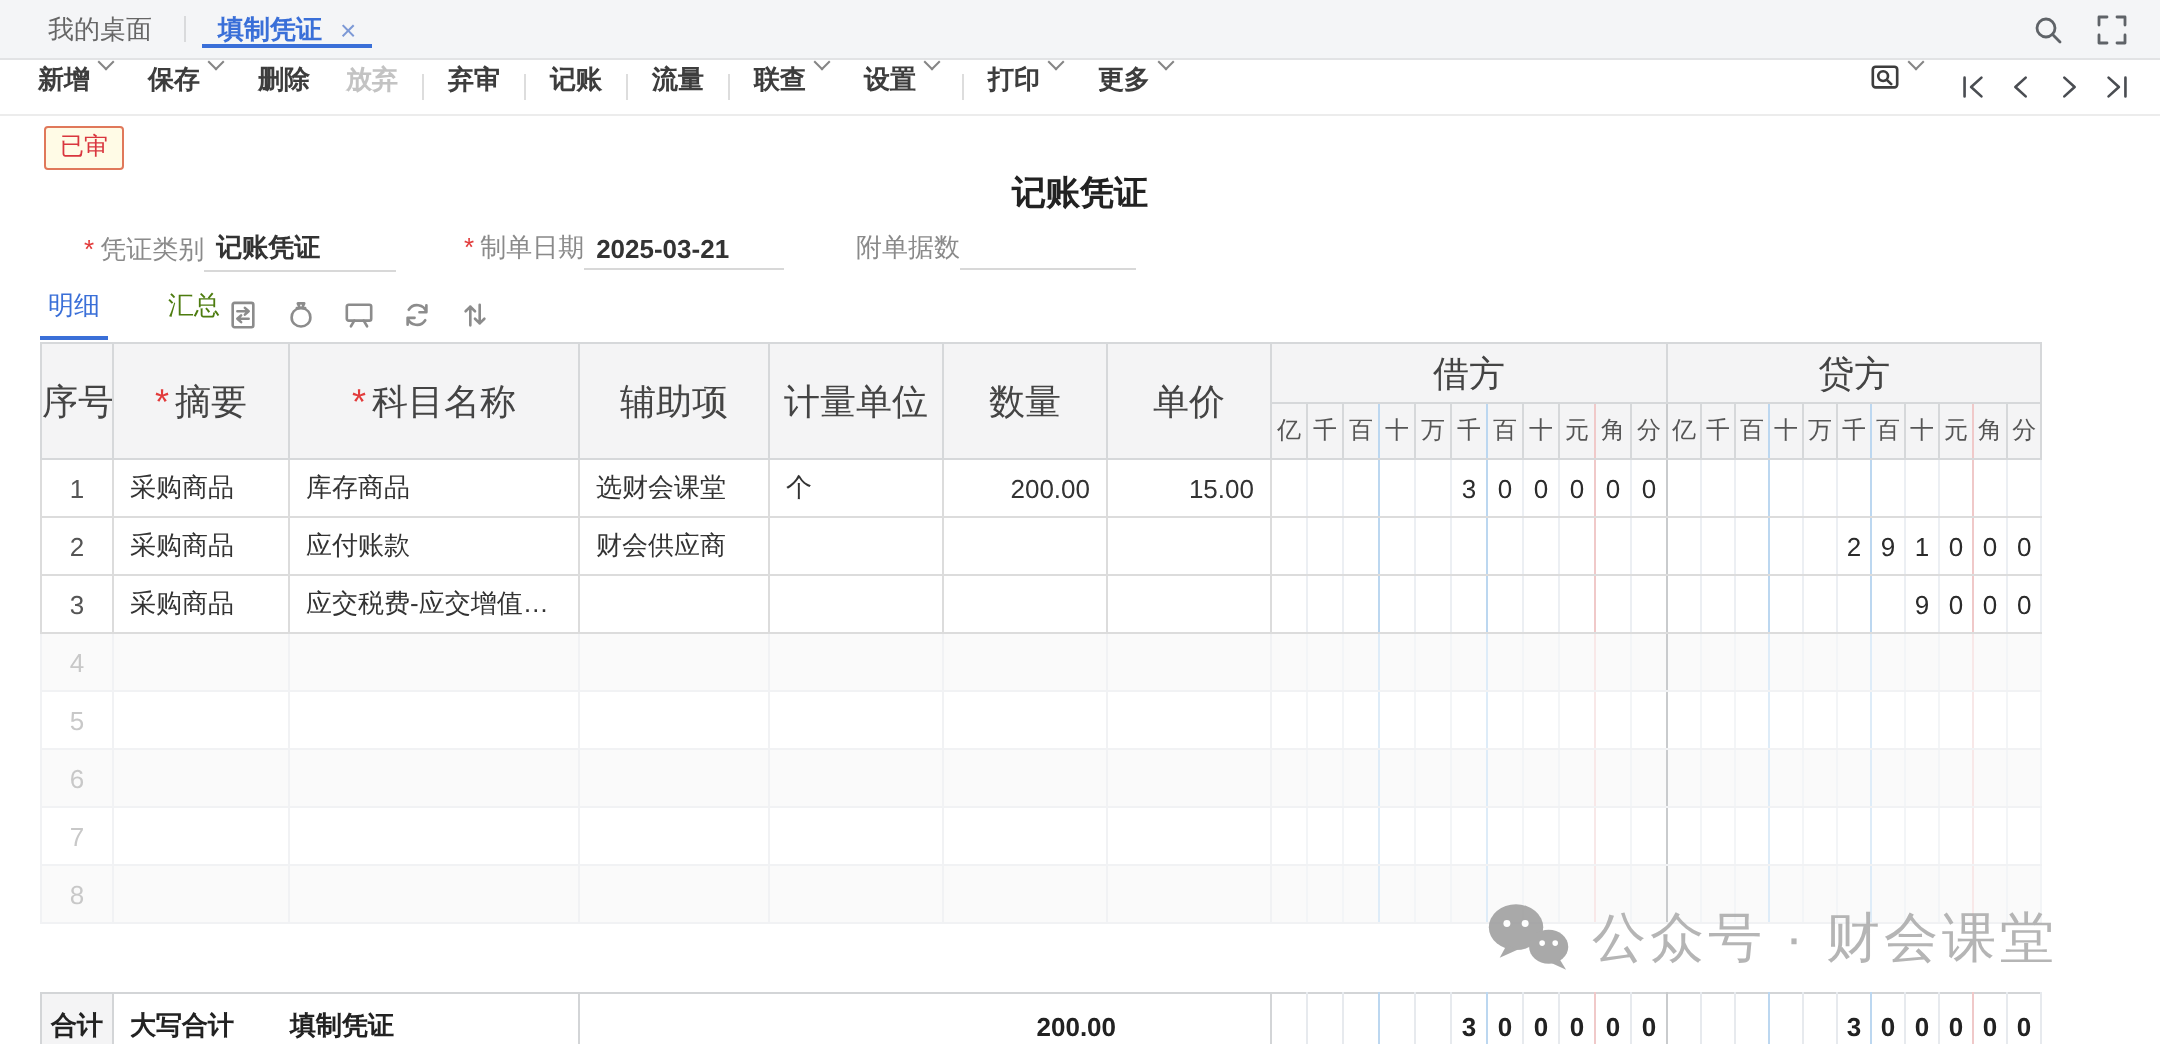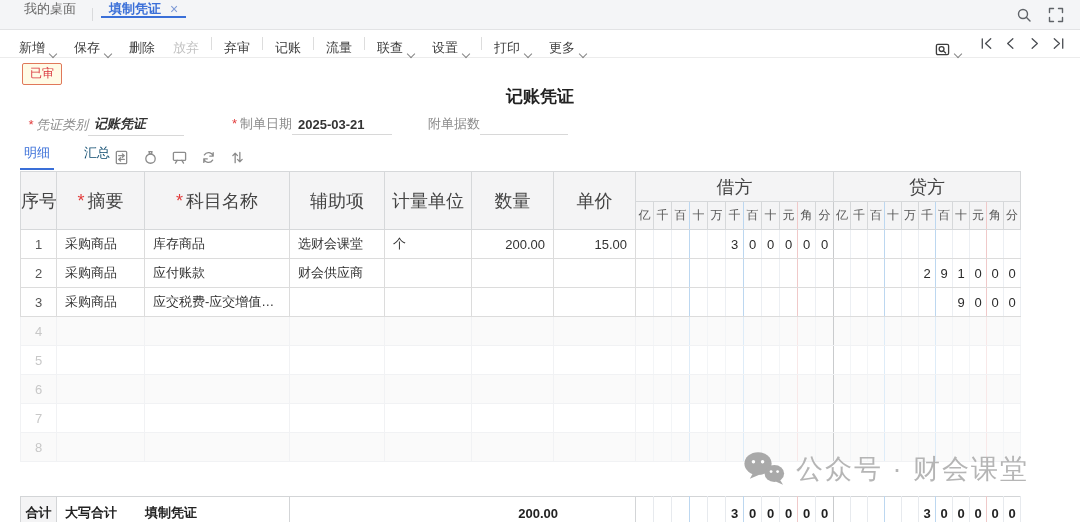--- a/index.html
+++ b/index.html
@@ -5,62 +5,62 @@
   * { box-sizing: border-box; margin: 0; padding: 0; }
   html,body { width:1080px; height:522px; }
   body {
     font-family: "Liberation Sans","DejaVu Sans",sans-serif;
     background:#fff; color:#333; font-size:13px;
     position:relative; overflow:hidden;
   }
   
   .tabbar { height:30px; background:#f4f5f7; border-bottom:1px solid #e2e3e5;
     display:flex; align-items:stretch; }
-  .tabs { display:flex; align-items:flex-start; padding-left:8px; }
+  .tabs { display:flex; align-items:center; padding-left:8px; }
   .tab { display:flex; align-items:center; padding:0 16px; color:#666; cursor:pointer; position:relative; }
   .tab.active { color:#3a6fd8; font-weight:bold; }
   .tab.active::after { content:""; position:absolute; left:8px; right:8px; bottom:0; height:2px; background:#3a6fd8; }
   .tab-close { margin-left:9px; color:#7d99d6; font-weight:normal; font-size:14px; }
   .tab-sep { width:1px; height:13px; background:#d9dadc; align-self:center; }
   .tabbar-right { margin-left:auto; display:flex; align-items:center; gap:16px; padding-right:16px; color:#5f6368; }
   
   .toolbar { height:28px; display:flex; align-items:center; padding:0 10px; border-bottom:1px solid #ececec; background:#fff; }
   .tb-left { display:flex; align-items:center; }
-  .tb-btn { display:flex; align-items:flex-end; padding:0 9px; color:#3d3d3d; cursor:pointer; height:26px; }
+  .tb-btn { display:flex; align-items:flex-start; padding:0 9px; color:#3d3d3d; cursor:pointer; height:26px;font-weight:bold; }
   .tb-btn.disabled { color:#c3c3c3; }
   .tb-sep { width:1px; height:13px; background:#ddd; margin:0 3px; }
   .caret { display:inline-block; width:6px; height:6px; border-right:1.3px solid #858585; border-bottom:1.3px solid #858585; transform:rotate(45deg); margin-left:5px; margin-top:-3px; }
   .tb-right { margin-left:auto; display:flex; align-items:center; gap:9px; color:#4a4d52; padding-right:4px; }
   .tb-right .icn { cursor:pointer; }
   
   .icn { display:inline-block; width:15px; height:15px; }
   .icn svg { width:100%; height:100%; fill:none; stroke:currentColor; stroke-width:1.4; stroke-linecap:round; stroke-linejoin:round; }
   .tabbar-right .icn { width:16px; height:16px; }
   
   .badge { display:inline-block; margin:5px 0 0 22px; padding:1px 7px 2px; font-size:12px;
     color:#d9363e; background:#fffbe6; border:1px solid #e0785a; border-radius:2px; }
   .title { text-align:center; font-size:17px; font-weight:bold; color:#222; margin-top:2px; height:20px; line-height:20px; }
   
   .fields { position:relative; height:24px; margin-top:8px; }
   .field { position:absolute; display:flex; align-items:flex-end; }
-  .field:nth-child(1){ left:28px;font-style:italic; }
+  .field:nth-child(1){ left:42px; }
   .field:nth-child(2){ left:232px; }
   .field:nth-child(3){ left:428px; }
   .field:nth-child(4){ left:578px; }
   .flabel { color:#8a8a8a; padding-bottom:2px; }
   .req::before { content:"*"; color:#e23c3c; margin-right:3px; }
   .fvalue { font-weight:bold; color:#333; border-bottom:1px solid #d8d8d8; padding:0 4px 2px 6px; }
   .field:nth-child(1) .fvalue{ min-width:96px; }
   .field:nth-child(2) .fvalue{ min-width:100px; }
   .field:nth-child(3) .fvalue{ min-width:88px;text-align:right; }
   .field:nth-child(4) .fvalue{ min-width:150px; }
   
   .viewrow { display:flex; align-items:flex-end; padding:0 22px 0 20px; height:26px; margin-top:5px; }
   .vtabs { display:flex; gap:26px; }
-  .vtab { padding:0 4px 6px; color:#0c4a6e; cursor:pointer; font-size:13px; }
+  .vtab { padding:0 4px 6px; color:#4d7c0f; cursor:pointer; font-size:13px; }
   .vtab.active { color:#3a6fd8; border-bottom:2px solid #3a6fd8; }
   .vicons { display:flex; gap:14px; color:#8c8c8c; padding-bottom:5px; }
   .vicons .icn { cursor:pointer; }
   
   .tablezone { margin:1px 0 0 20px; }
   table { border-collapse:collapse; table-layout:fixed; width:1000px; }
   th, td { border:1px solid #dcdcdc; overflow:hidden; white-space:nowrap; }
   thead th { background:#f4f4f5; font-weight:normal; color:#444; border-color:#d6d8da; }
   th.h-main { height:30px; font-size:18px; }
   th.h-digit { height:28px; font-size:12px; color:#555; padding:0; text-align:center; }

